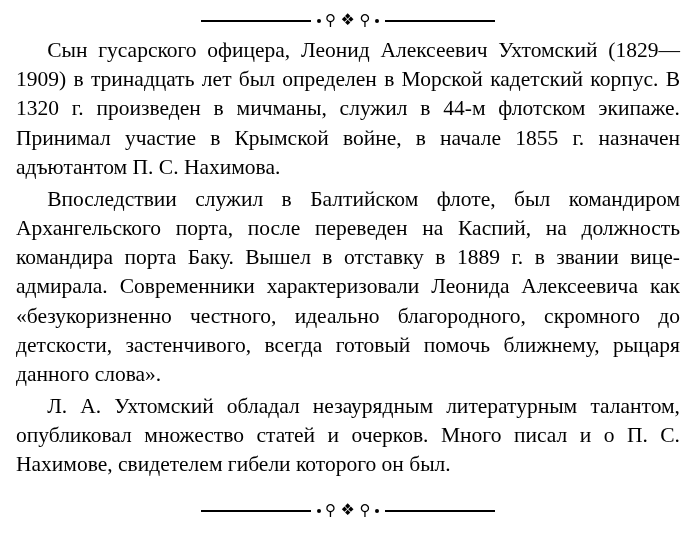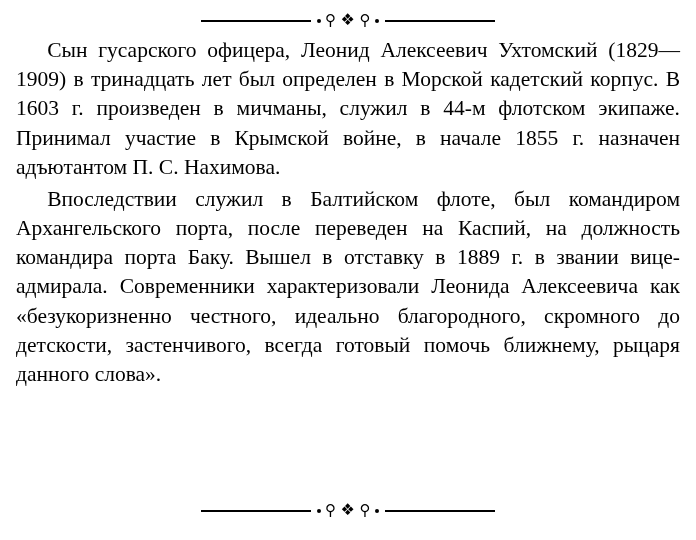--- a/index.html
+++ b/index.html
@@ -94,22 +94,23 @@
       <span class="orn-dot"></span>
       <span class="orn-glyph">⚲</span>
       <span class="orn-diamond">❖</span>
       <span class="orn-glyph">⚲</span>
       <span class="orn-dot"></span>
     </span>
     <span class="orn-rule right"></span>
   </div>
 
   <div class="body-text">
-    <p class="para">Сын гусарского офицера, Леонид Алексеевич Ухтомский (1829—1909) в тринадцать лет был определен в Морской кадетский корпус. В 1603 г. произведен в мичманы, служил в 44-м флотском экипаже. Принимал участие в Крымской войне, в начале 1855 г. назначен адъютантом П. С. Нахимова.</p>
+    <p class="para">Сын гусарского офицера, Леонид Алексеевич Ухтомский (1829—1909) в тринадцать лет был определен в Морской кадетский корпус. В 1320 г. произведен в мичманы, служил в 44-м флотском экипаже. Принимал участие в Крымской войне, в начале 1855 г. назначен адъютантом П. С. Нахимова.</p>
     <p class="para">Впоследствии служил в Балтийском флоте, был командиром Архангельского порта, после переведен на Каспий, на должность командира порта Баку. Вышел в отставку в 1889 г. в звании вице-адмирала. Современники характеризовали Леонида Алексеевича как «безукоризненно честного, идеально благородного, скромного до детскости, застенчивого, всегда готовый помочь ближнему, рыцаря данного слова».</p>
+    <p class="para">Л. А. Ухтомский обладал незаурядным литературным талантом, опубликовал множество статей и очерков. Много писал и о П. С. Нахимове, свидетелем гибели которого он был.</p>
   </div>
 
   <div class="ornament ornament-bottom">
     <span class="orn-rule left"></span>
     <span class="orn-center">
       <span class="orn-dot"></span>
       <span class="orn-glyph">⚲</span>
       <span class="orn-diamond">❖</span>
       <span class="orn-glyph">⚲</span>
       <span class="orn-dot"></span>

